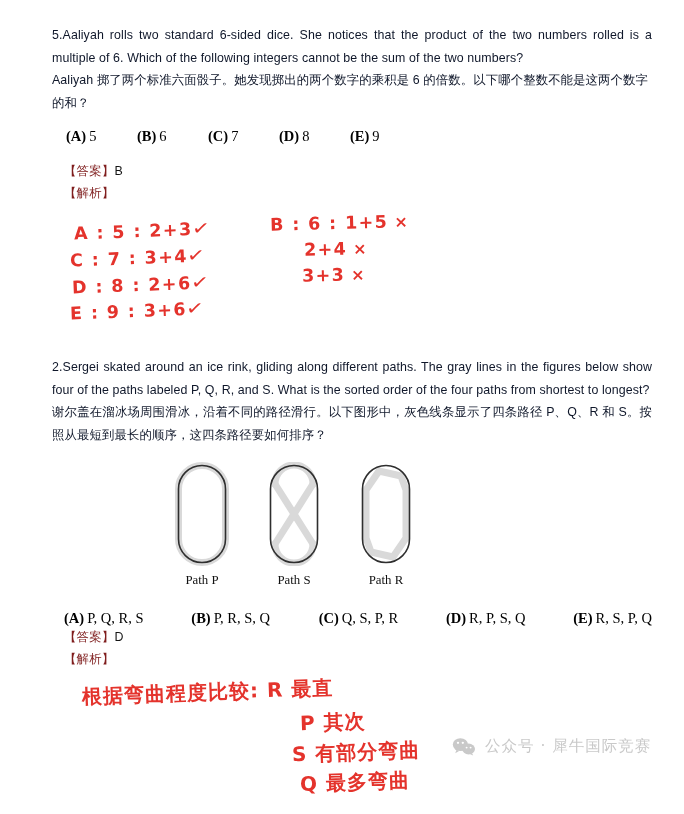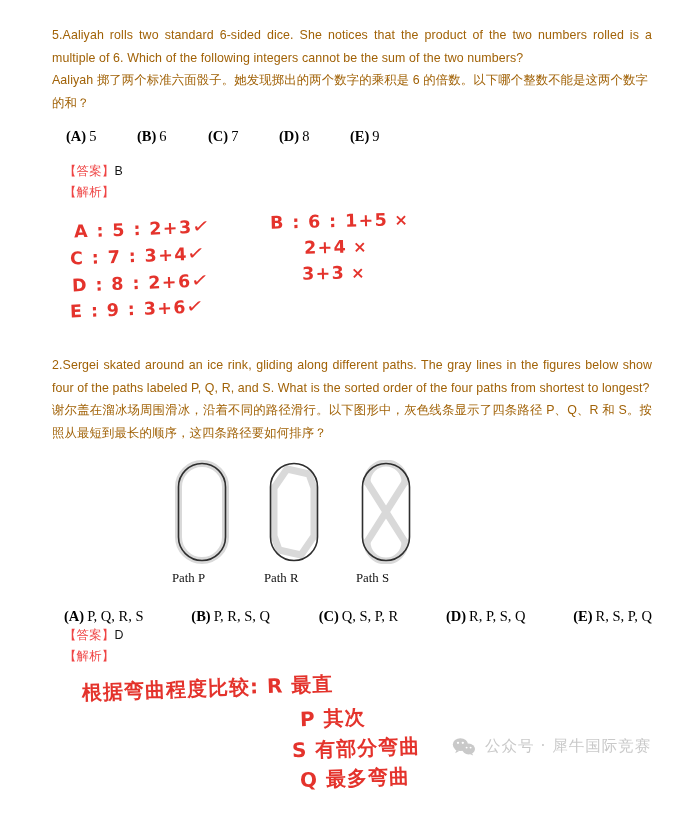--- a/index.html
+++ b/index.html
@@ -28,21 +28,21 @@
     width: 600px;
   }
 
   
   .qblock { position: relative; }
 
   .qtext {
     font-family: "Liberation Sans", sans-serif;
     font-size: 12.4px;
     line-height: 22.5px;
-    color: #a16207;
+    color: #0f172a;
     text-align: justify;
     text-justify: inter-word;
     letter-spacing: .1px;
   }
   .qtext.nojustify { text-align: left; }
 
   .choices {
     margin-top: 14px;
     font-family: "Liberation Serif", serif;
     font-size: 14.5px;
@@ -63,21 +63,21 @@
   }
 
   .ansline {
     font-family: "Liberation Sans", sans-serif;
     font-size: 12.4px;
     line-height: 21px;
     padding-left: 12px;
     color: #141414;
     letter-spacing: .2px;
   }
-  .ansline .cjk { color: #ef4444; }
+  .ansline .cjk { color: #7f1d1d; font-family: Liberation Mono, monospace; }
 
   
   .hand {
     color: #e4332c;
     font-family: "DejaVu Sans", sans-serif;
     font-weight: 600;
   }
   .hw-math {
     position: relative;
     height: 125px;
@@ -120,21 +120,21 @@
   .hw-cn-4 { left: 248px; top: 92px; transform: rotate(-2deg); }
 
   
   .figures {
     margin-top: 16px;
     display: flex;
     justify-content: flex-start;
     padding-left: 120px;
     gap: 32px;
   }
-  .figure { width: 60px; }
+  .figure { width: 60px; text-align: center; }
   .figure svg { display: block; margin: 0 auto; }
   .figlabel {
     margin-top: 7px;
     font-family: "Liberation Serif", serif;
     font-size: 12.8px;
     color: #111;
     white-space: nowrap;
   }
 
   
@@ -197,42 +197,42 @@
       <div class="figures">
 
         <div class="figure">
           <svg width="54" height="104" viewBox="0 0 54 104">
             <rect x="3.5" y="3.5" width="47" height="97" rx="23.5" ry="23.5" fill="#ffffff" stroke="#d9d9d9" stroke-width="7"></rect>
             <rect x="3.5" y="3.5" width="47" height="97" rx="23.5" ry="23.5" fill="none" stroke="#2e2e2e" stroke-width="1.6"></rect>
           </svg>
           <div class="figlabel">Path P</div>
         </div>
 
-
-        <div class="figure">
-          <svg width="54" height="104" viewBox="0 0 54 104">
-            <g stroke="#d9d9d9" stroke-width="7" fill="none" stroke-linejoin="round">
-              <path d="M7 28 L20 9 L42 14 L47 28 L47 76 L34 95 L12 90 L7 76 Z"></path>
-            </g>
-            <rect x="3.5" y="3.5" width="47" height="97" rx="23.5" ry="23.5" fill="none" stroke="#2e2e2e" stroke-width="1.6"></rect>
-          </svg>
-          <div class="figlabel">Path R</div>
-        </div>
 
         <div class="figure">
           <svg width="54" height="104" viewBox="0 0 54 104">
             <g stroke="#d9d9d9" stroke-width="7" fill="none" stroke-linecap="round">
               <path d="M8 22 A 19 19 0 0 1 46 22"></path>
               <path d="M8 82 A 19 19 0 0 0 46 82"></path>
               <line x1="8" y1="22" x2="46" y2="82"></line>
               <line x1="46" y1="22" x2="8" y2="82"></line>
             </g>
             <rect x="3.5" y="3.5" width="47" height="97" rx="23.5" ry="23.5" fill="none" stroke="#2e2e2e" stroke-width="1.6"></rect>
           </svg>
           <div class="figlabel">Path S</div>
+        </div>
+
+        <div class="figure">
+          <svg width="54" height="104" viewBox="0 0 54 104">
+            <g stroke="#d9d9d9" stroke-width="7" fill="none" stroke-linejoin="round">
+              <path d="M7 28 L20 9 L42 14 L47 28 L47 76 L34 95 L12 90 L7 76 Z"></path>
+            </g>
+            <rect x="3.5" y="3.5" width="47" height="97" rx="23.5" ry="23.5" fill="none" stroke="#2e2e2e" stroke-width="1.6"></rect>
+          </svg>
+          <div class="figlabel">Path R</div>
         </div>
       </div>
 
       <div class="choices q6" style="margin-top:22px;gap:27px;">
         <span class="choice"><b>(A)</b><span>P, Q, R, S</span></span>
         <span class="choice"><b>(B)</b><span>P, R, S, Q</span></span>
         <span class="choice"><b>(C)</b><span>Q, S, P, R</span></span>
         <span class="choice"><b>(D)</b><span>R, P, S, Q</span></span>
         <span class="choice"><b>(E)</b><span>R, S, P, Q</span></span>
       </div>

